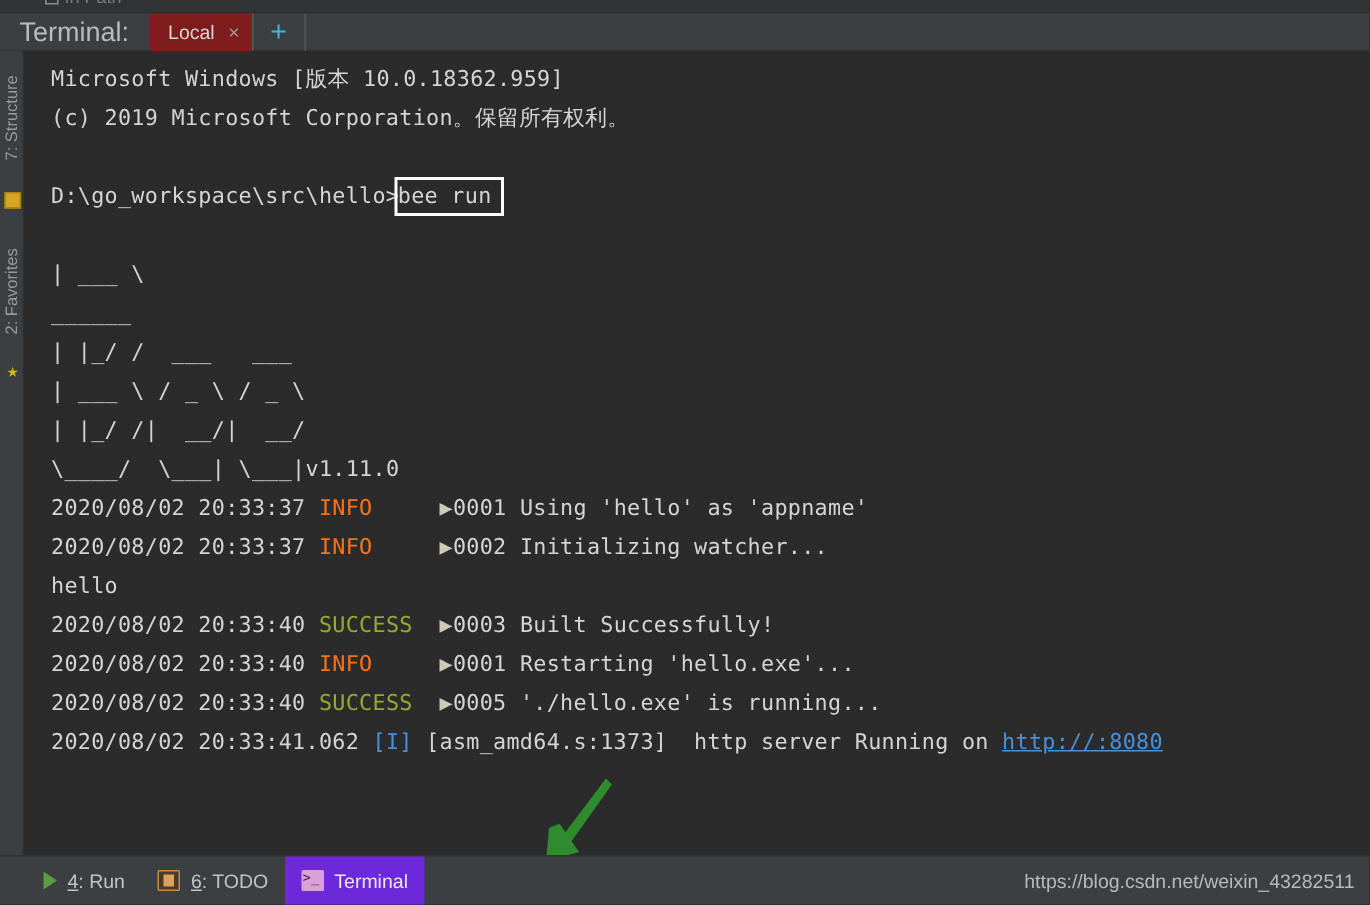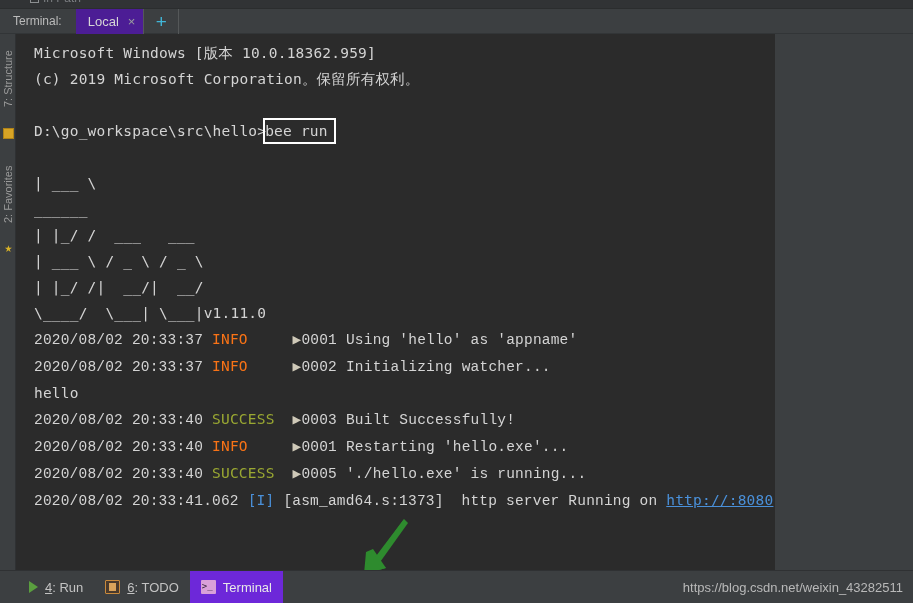--- a/index.html
+++ b/index.html
@@ -49,32 +49,32 @@
     position: absolute;
     left: 0; top: 9px;
     width: 913px; height: 25px;
     background: #3c3f41;
     display: flex;
     align-items: center;
     border-bottom: 1px solid #323537;
   }
   .term-header .title {
     font-family: "Liberation Sans", sans-serif;
-    font-size: 12px;
+    font-size: 18px;
     color: #bbbbbb;
     padding-left: 13px;
     padding-right: 14px;
     white-space: nowrap;
   }
   .tab-local {
     height: 25px;
     display: flex;
     align-items: center;
     padding: 0 8px 0 12px;
-    background: #4c1d95;
+    background: #7f1d1d;
     font-family: "Liberation Sans", sans-serif;
     font-size: 13px;
     color: #d6d6d6;
     cursor: default;
   }
   .tab-local .closex {
     margin-left: 9px;
     font-size: 13px;
     color: #9b9e9f;
     line-height: 1;
@@ -132,40 +132,40 @@
     line-height: 11px;
     text-align: center;
     left: 2px;
     width: 13px;
   }
 
   
   .console {
     position: absolute;
     left: 16px; top: 34px;
-    width: 759px;
+    width: 897px;
     height: 536px;
     background: #2b2b2b;
     overflow: hidden;
     padding: 6px 0 0 18px;
   }
   .console .line {
     font-family: "DejaVu Sans Mono", monospace;
     font-size: 14.5px;
     line-height: 26px;
     color: #d4d4d4;
     white-space: pre;
     letter-spacing: 0.2px;
   }
   .console .blank { line-height: 26px; height: 26px; }
   .c-magenta { color: #c678dd; }
   .c-info    { color: #f97316; }
   .c-success { color: #9aa832; }
   .c-arrow   { color: #cfc9b8; }
-  .c-white   { color: #d4d4d4; font-family: Liberation Mono, monospace; }
+  .c-white   { color: #d4d4d4; }
   .c-link    { color: #4a90d9; text-decoration: underline; }
   .c-bracket { color: #4a90d9; }
 
   .prompt-box {
     display: inline-block;
     border: 2px solid #ffffff;
     padding: 1px 6px 1px 0;
     margin: 0 0 0 -3px;
     line-height: 20px;
   }

